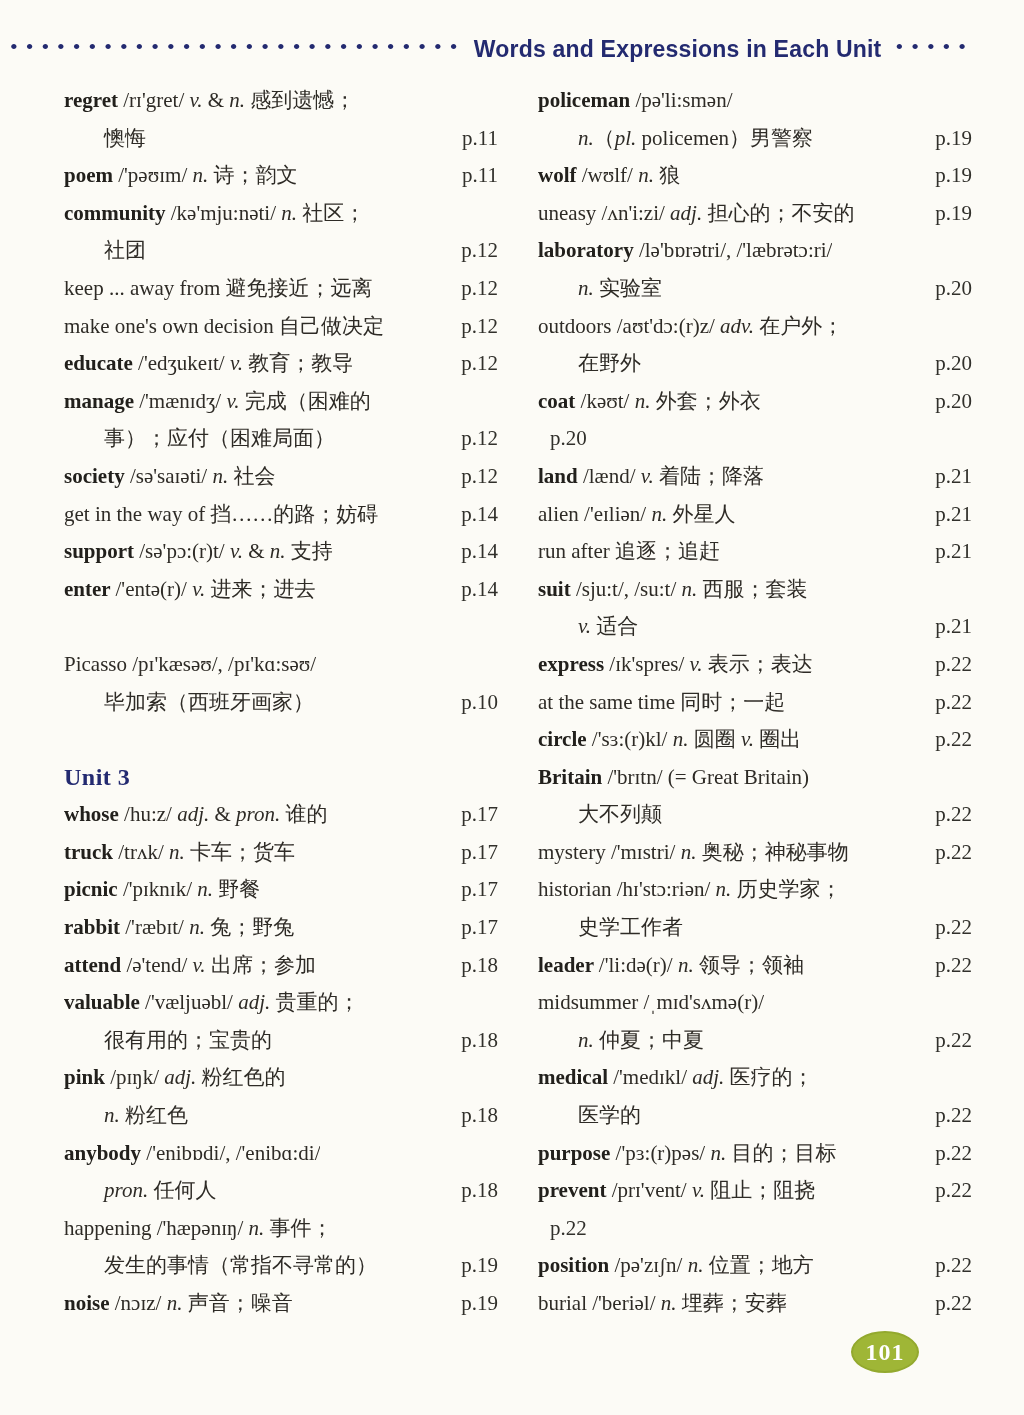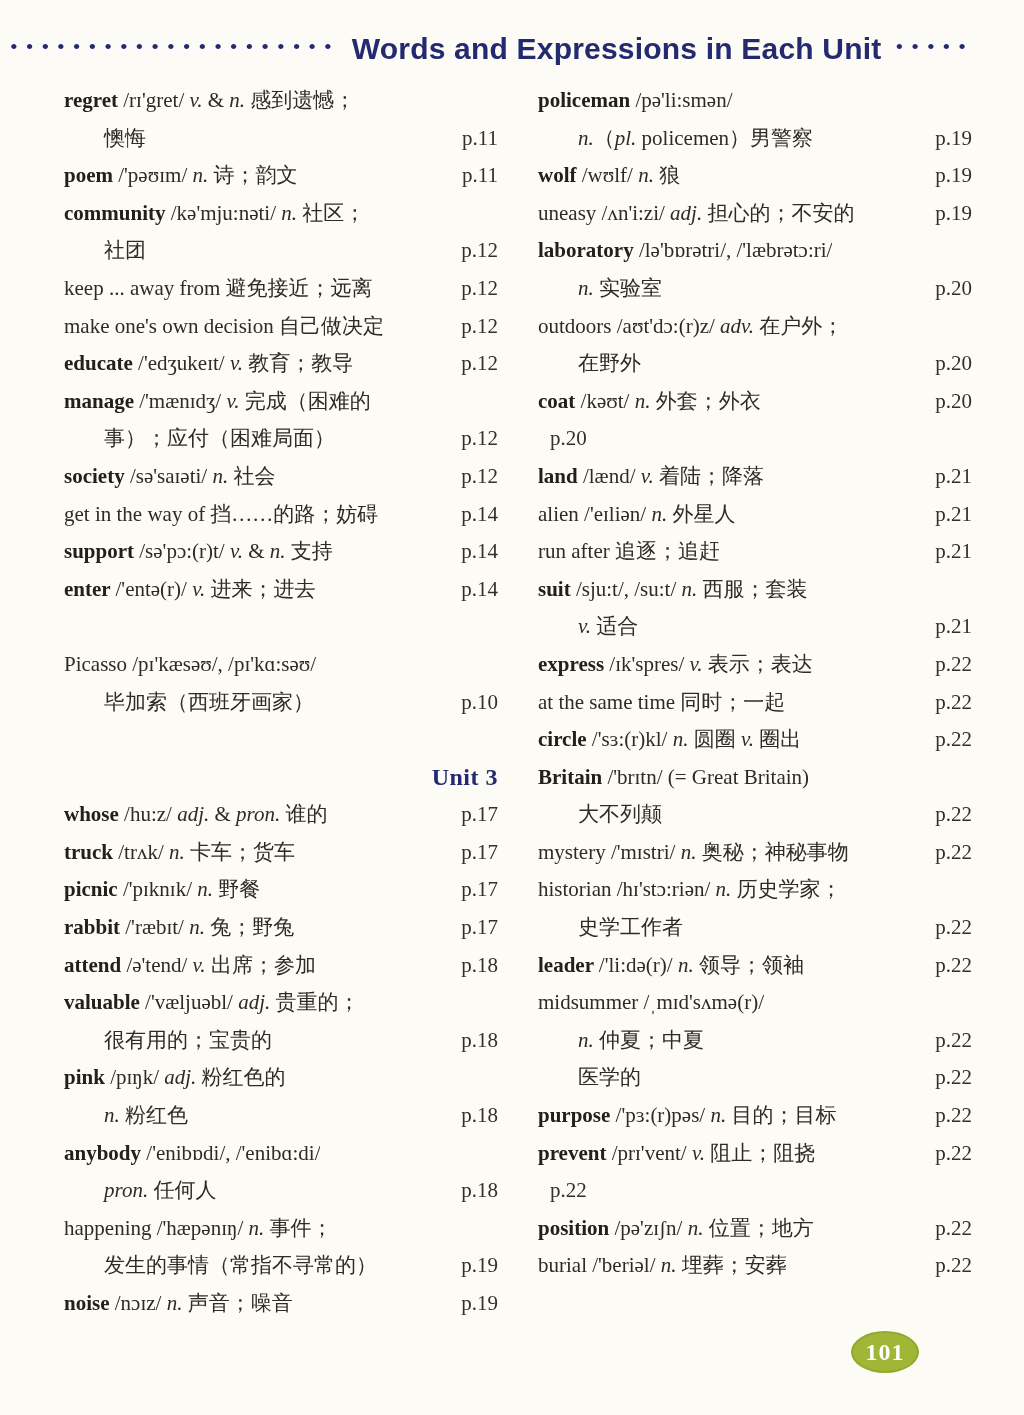--- a/index.html
+++ b/index.html
@@ -34,32 +34,32 @@
     line-height:1;
     transform:translateY(-2px);
   }
   .dots.left{flex:1 1 auto;text-align:right;}
   .dots.right{flex:0 0 auto;}
   .title{
     flex:0 0 auto;
     margin:0 14px 0 16px;
     font-family:"Liberation Sans", sans-serif;
     font-weight:700;
-    font-size:30px;
+    font-size:23px;
     color:var(--navy);
     letter-spacing:0.2px;
     white-space:nowrap;
   }
   
   main{
     display:flex;
     padding:14px 52px 0 64px;
     gap:40px;
   }
-  .col{width:434px;flex:0 0 434px;text-align:right;}
+  .col{width:434px;flex:0 0 434px;}
   .entry{margin:0;}
   .line{
     display:flex;
     justify-content:space-between;
     align-items:baseline;
     height:37.6px;
     line-height:37.6px;
     white-space:nowrap;
   }
   .line .txt{flex:0 1 auto;overflow:hidden;}
@@ -398,20 +398,23 @@
         <div class="entry">
           <div class="line">
             <span class="txt"><span class="s-r">midsummer /ˌmɪd'sʌmə(r)/</span></span>
           </div>
           <div class="line indent">
             <span class="txt"><span class="s-i">n. </span><span class="s-r">仲夏；中夏</span></span>
             <span class="page">p.22</span>
           </div>
         </div>
         <div class="entry">
+          <div class="line">
+            <span class="txt"><span class="s-b">medical </span><span class="s-r">/'medɪkl/ </span><span class="s-i">adj. </span><span class="s-r">医疗的；</span></span>
+          </div>
           <div class="line indent">
             <span class="txt"><span class="s-r">医学的</span></span>
             <span class="page">p.22</span>
           </div>
         </div>
         <div class="entry">
           <div class="line">
             <span class="txt"><span class="s-b">purpose </span><span class="s-r">/'pɜ:(r)pəs/ </span><span class="s-i">n. </span><span class="s-r">目的；目标</span></span>
             <span class="page">p.22</span>
           </div>

